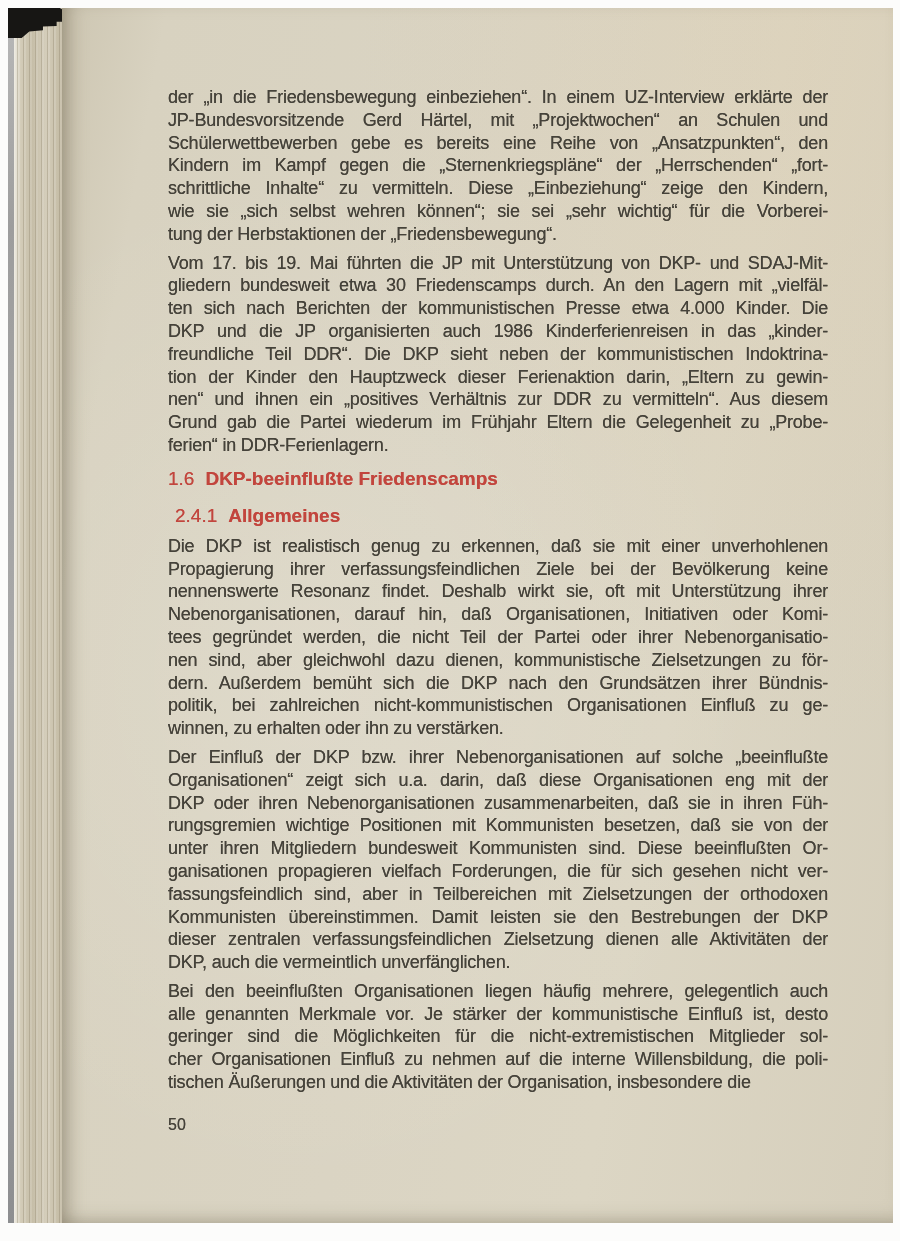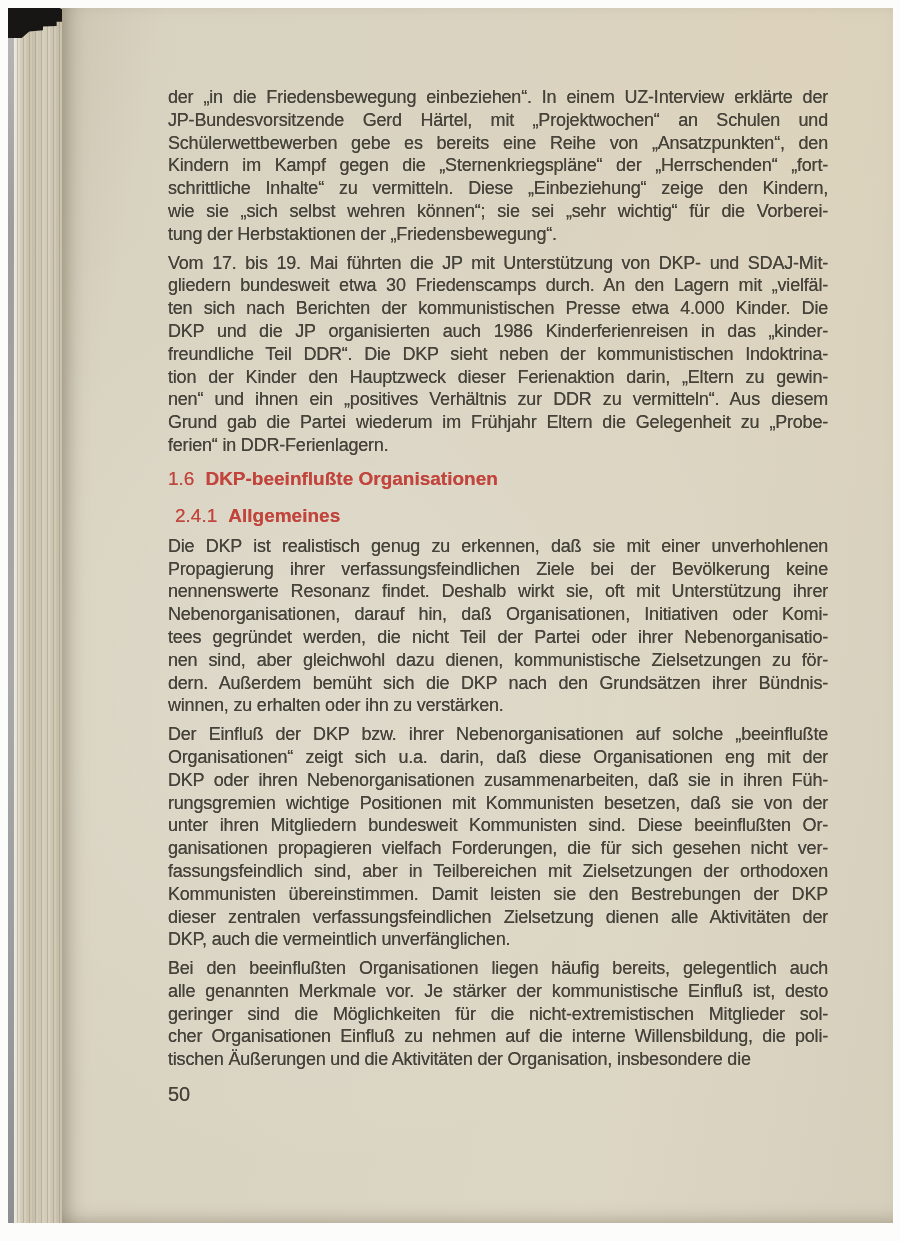--- a/index.html
+++ b/index.html
@@ -34,21 +34,21 @@
   .pline{text-align:justify;text-align-last:justify;}
   .pline.last{text-align-last:left;}
 
   .heading{color:#c2453d;font-size:19px;line-height:24px;letter-spacing:0;
     text-shadow:0 0 0.5px rgba(194,69,61,0.8);}
   .heading.h24{margin:10px 0 0 0;}
   .heading.h241{margin:13px 0 7px 7px;}
   .h-num{font-weight:400;margin-right:11px;}
   .h-title{font-weight:700;}
 
-  .page-number{margin-top:12px;font-size:20px;letter-spacing:0;}
+  .page-number{margin-top:20px;font-size:16px;letter-spacing:0;}
 </style>
 </head>
 <body>
 
 <div class="screenshot">
   <div class="book">
     <div class="edge-strip"></div>
     <div class="page-stack"></div>
     <div class="corner-mark"></div>
 
@@ -71,53 +71,54 @@
             <div class="pline">ten sich nach Berichten der kommunistischen Presse etwa 4.000 Kinder. Die</div>
             <div class="pline">DKP und die JP organisierten auch 1986 Kinderferienreisen in das „kinder-</div>
             <div class="pline">freundliche Teil DDR“. Die DKP sieht neben der kommunistischen Indoktrina-</div>
             <div class="pline">tion der Kinder den Hauptzweck dieser Ferienaktion darin, „Eltern zu gewin-</div>
             <div class="pline">nen“ und ihnen ein „positives Verhältnis zur DDR zu vermitteln“. Aus diesem</div>
             <div class="pline">Grund gab die Partei wiederum im Frühjahr Eltern die Gelegenheit zu „Probe-</div>
             <div class="pline last">ferien“ in DDR-Ferienlagern.</div>
           </div>
 
         <div class="heading h24">
-          <span class="h-num">1.6</span><span class="h-title">DKP-beeinflußte Organisationen</span>
+          <span class="h-num">1.6</span><span class="h-title">DKP-beeinflußte Friedenscamps</span>
         </div>
 
         <div class="heading h241">
           <span class="h-num">2.4.1</span><span class="h-title">Allgemeines</span>
         </div>
 
         <div class="para">
             <div class="pline">Die DKP ist realistisch genug zu erkennen, daß sie mit einer unverhohlenen</div>
             <div class="pline">Propagierung ihrer verfassungsfeindlichen Ziele bei der Bevölkerung keine</div>
             <div class="pline">nennenswerte Resonanz findet. Deshalb wirkt sie, oft mit Unterstützung ihrer</div>
             <div class="pline">Nebenorganisationen, darauf hin, daß Organisationen, Initiativen oder Komi-</div>
             <div class="pline">tees gegründet werden, die nicht Teil der Partei oder ihrer Nebenorganisatio-</div>
             <div class="pline">nen sind, aber gleichwohl dazu dienen, kommunistische Zielsetzungen zu för-</div>
             <div class="pline">dern. Außerdem bemüht sich die DKP nach den Grundsätzen ihrer Bündnis-</div>
+            <div class="pline">politik, bei zahlreichen nicht-kommunistischen Organisationen Einfluß zu ge-</div>
             <div class="pline last">winnen, zu erhalten oder ihn zu verstärken.</div>
           </div>
 
         <div class="para">
             <div class="pline">Der Einfluß der DKP bzw. ihrer Nebenorganisationen auf solche „beeinflußte</div>
             <div class="pline">Organisationen“ zeigt sich u.a. darin, daß diese Organisationen eng mit der</div>
             <div class="pline">DKP oder ihren Nebenorganisationen zusammenarbeiten, daß sie in ihren Füh-</div>
             <div class="pline">rungsgremien wichtige Positionen mit Kommunisten besetzen, daß sie von der</div>
             <div class="pline">unter ihren Mitgliedern bundesweit Kommunisten sind. Diese beeinflußten Or-</div>
             <div class="pline">ganisationen propagieren vielfach Forderungen, die für sich gesehen nicht ver-</div>
             <div class="pline">fassungsfeindlich sind, aber in Teilbereichen mit Zielsetzungen der orthodoxen</div>
             <div class="pline">Kommunisten übereinstimmen. Damit leisten sie den Bestrebungen der DKP</div>
             <div class="pline">dieser zentralen verfassungsfeindlichen Zielsetzung dienen alle Aktivitäten der</div>
             <div class="pline last">DKP, auch die vermeintlich unverfänglichen.</div>
           </div>
 
         <div class="para">
-            <div class="pline">Bei den beeinflußten Organisationen liegen häufig bereits, gelegentlich auch</div>
+            <div class="pline">Bei den beeinflußten Organisationen liegen häufig mehrere, gelegentlich auch</div>
             <div class="pline">alle genannten Merkmale vor. Je stärker der kommunistische Einfluß ist, desto</div>
             <div class="pline">geringer sind die Möglichkeiten für die nicht-extremistischen Mitglieder sol-</div>
             <div class="pline">cher Organisationen Einfluß zu nehmen auf die interne Willensbildung, die poli-</div>
             <div class="pline last">tischen Äußerungen und die Aktivitäten der Organisation, insbesondere die</div>
           </div>
 
         <div class="page-number">50</div>
 
       </div>
     </div>

